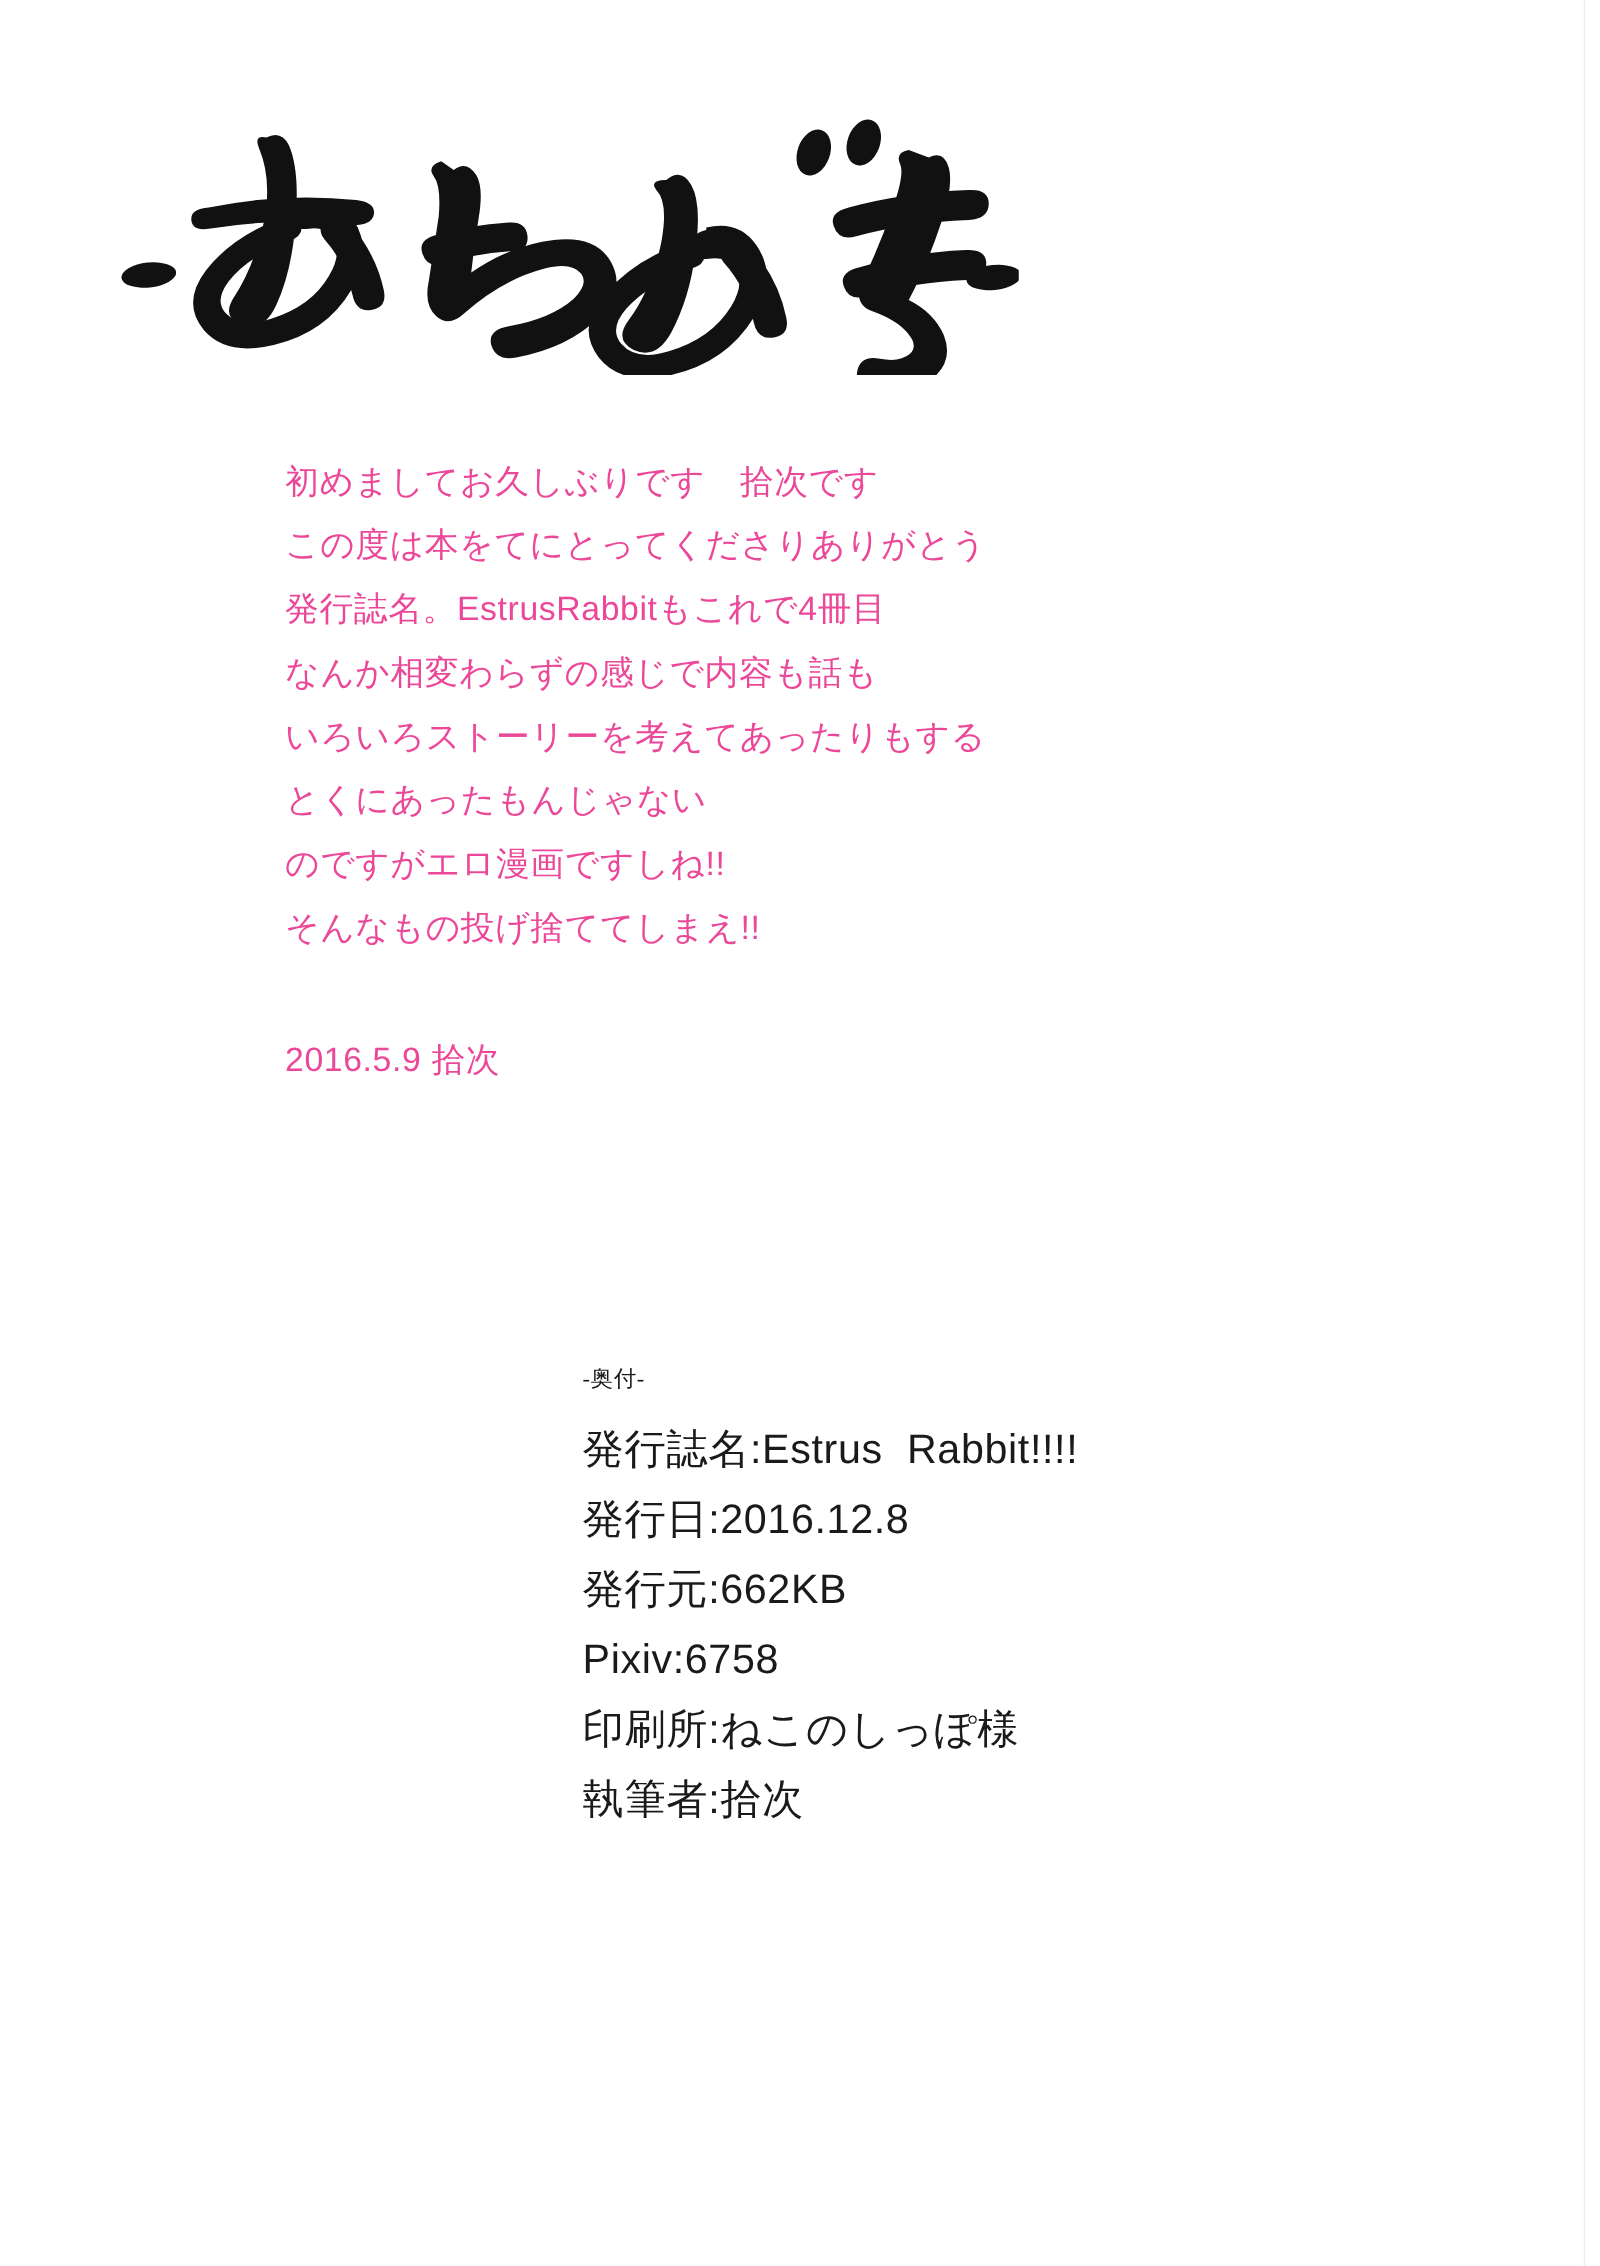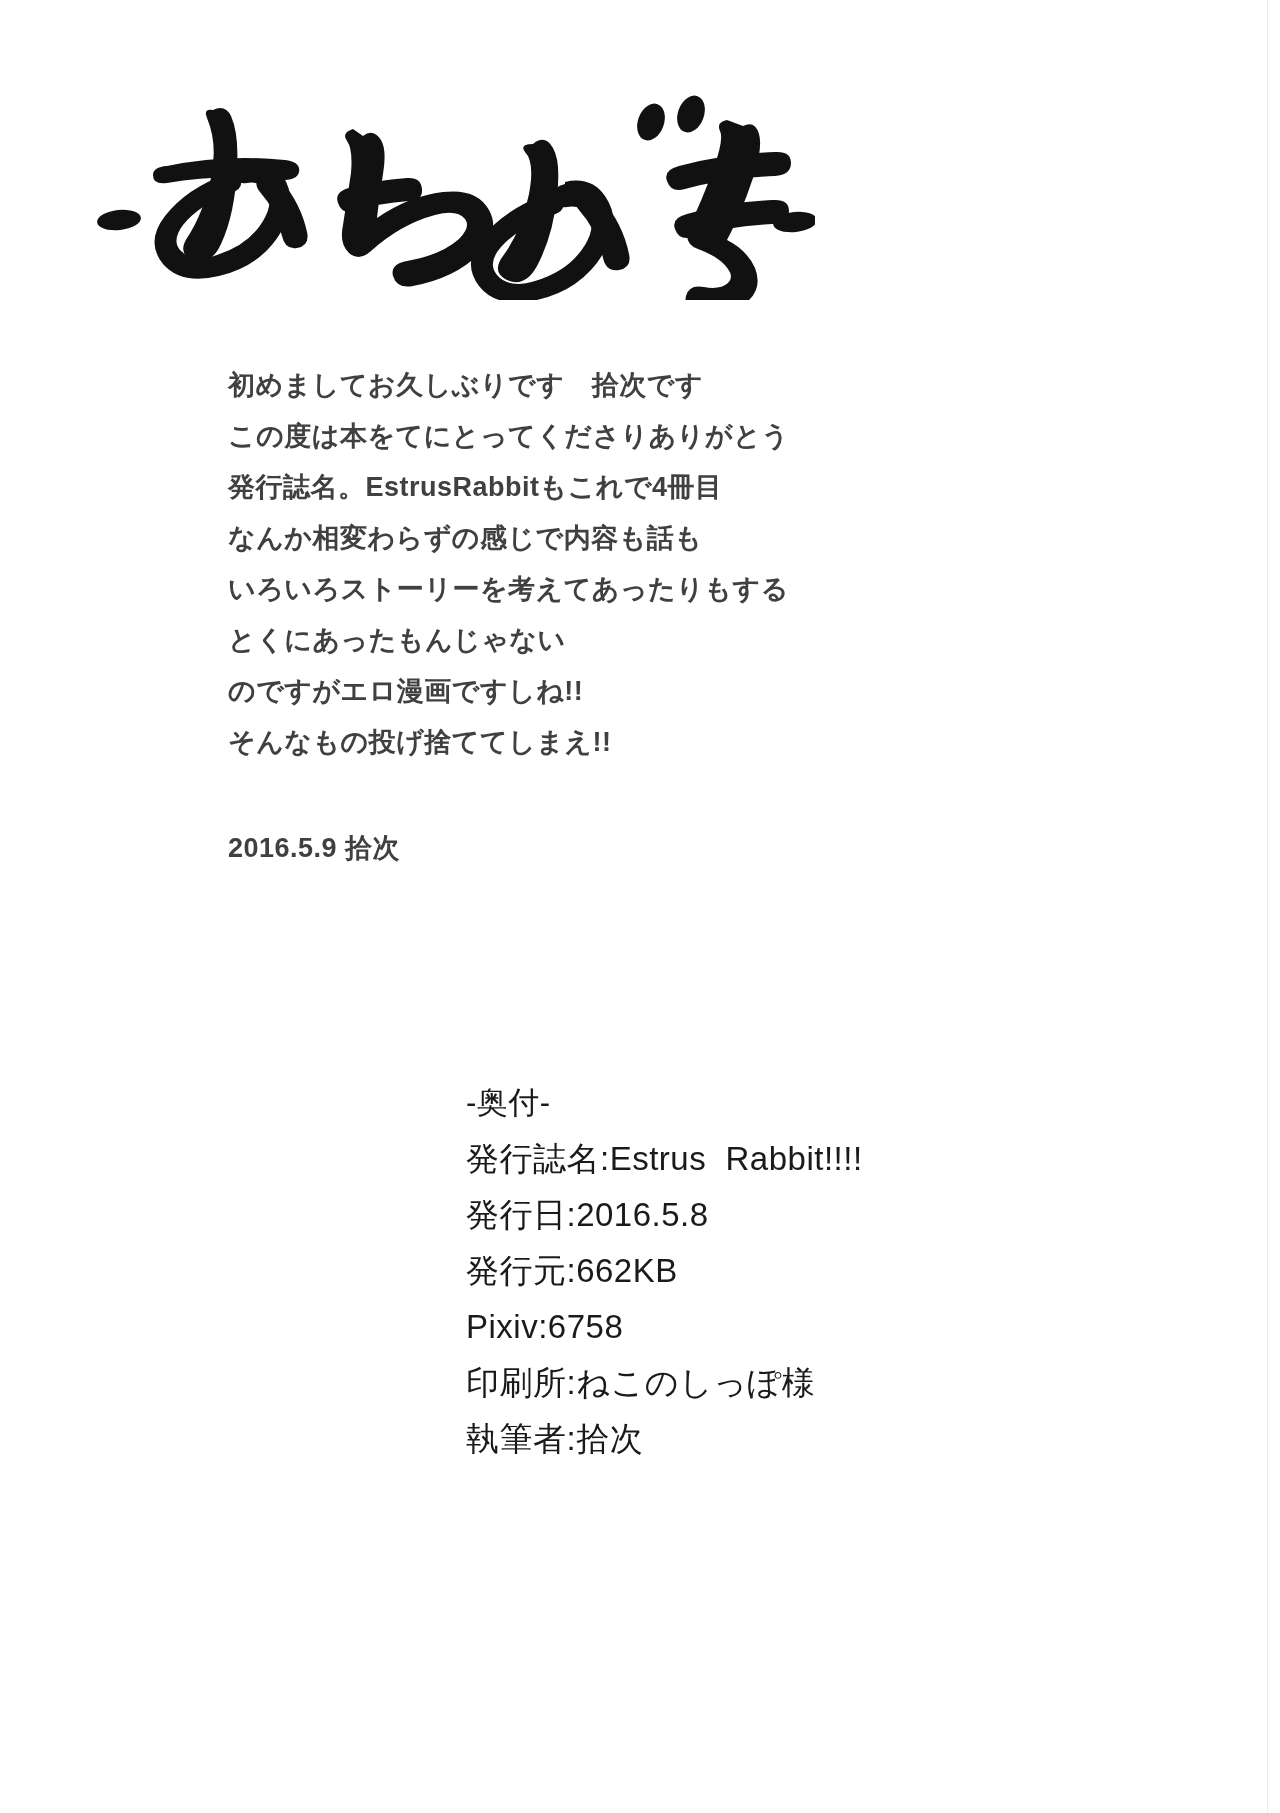--- a/index.html
+++ b/index.html
@@ -53,40 +53,40 @@
     left: 228px;
     top: 360px;
     width: 820px;
   }
   .afterword p {
     margin: 0;
     font-size: 27px;
     line-height: 51px;
     letter-spacing: 0.5px;
     white-space: pre;
-    color: #404040;
-    font-weight: bold;
+    color: #ec4899;
   }
   .afterword .date {
     margin-top: 55px;
     font-size: 27px;
     letter-spacing: 0.5px;
   }
 
   
   .colophon {
     position: absolute;
     left: 466px;
     top: 1075px;
     width: 700px;
   }
   .colophon .colophon-head {
-    font-size: 31px;
+    font-size: 18px;
     line-height: 56px;
     letter-spacing: 0.5px;
+    font-family: Liberation Serif, serif;
   }
   .colophon .row {
     font-size: 33px;
     line-height: 56px;
     letter-spacing: 0.5px;
     white-space: pre;
   }
   .colophon .row.strong {
     font-weight: normal;
   }
@@ -134,21 +134,21 @@
     <p>いろいろストーリーを考えてあったりもする</p>
     <p>とくにあったもんじゃない</p>
     <p>のですがエロ漫画ですしね!!</p>
     <p>そんなもの投げ捨ててしまえ!!</p>
     <p class="date">2016.5.9 拾次</p>
   </div>
 
   <div class="colophon">
     <div class="colophon-head">-奥付-</div>
     <div class="row strong">発行誌名:Estrus  Rabbit!!!!</div>
-    <div class="row">発行日:2016.5.8</div>
+    <div class="row">発行日:2016.12.8</div>
     <div class="row">発行元:662KB</div>
     <div class="row">Pixiv:6758</div>
     <div class="row">印刷所:ねこのしっぽ様</div>
     <div class="row">執筆者:拾次</div>
   </div>
 
   <div class="edge-strip"></div>
 </div>
 
 </body></html>

